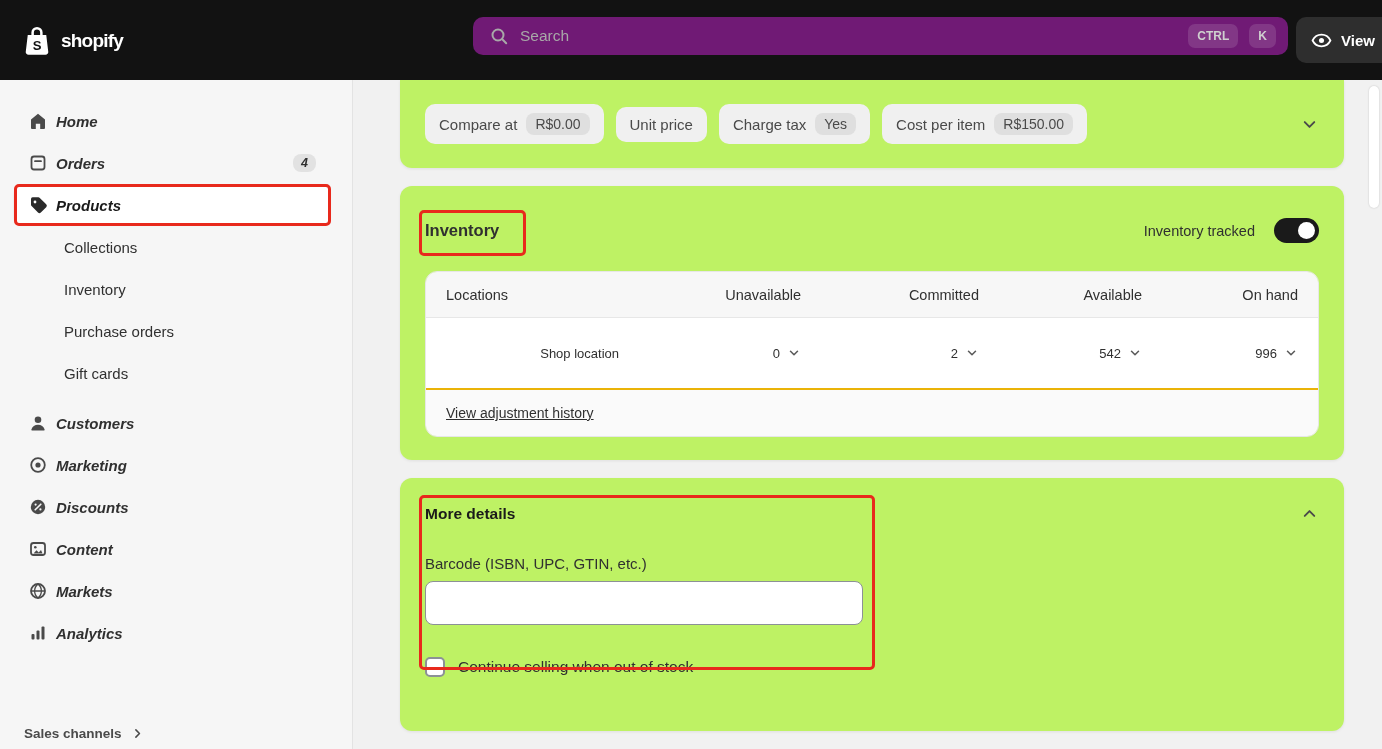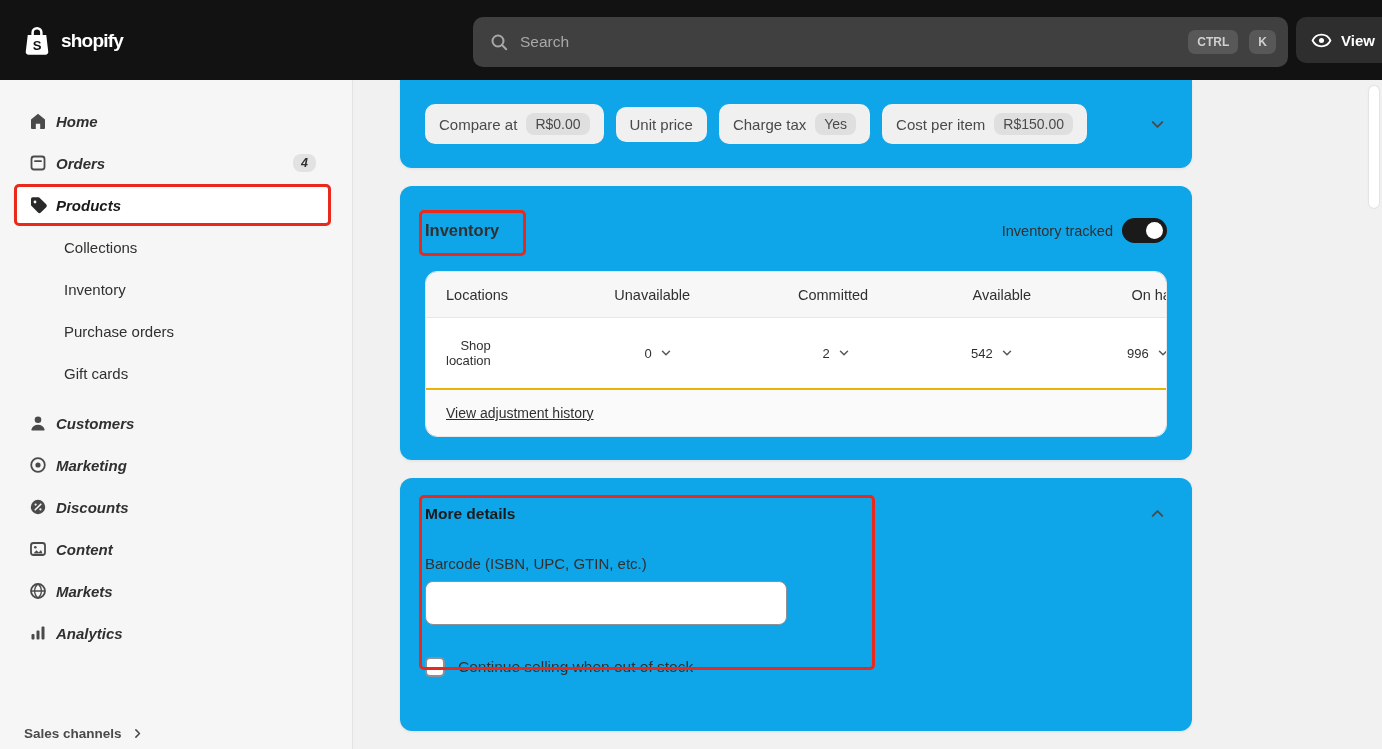--- a/index.html
+++ b/index.html
@@ -7,49 +7,49 @@
   body {
     font-family:"Liberation Sans", sans-serif;
     position:relative; overflow:hidden;
     background:#f1f1f1; color:#303030;
   }
 
   
   .topbar { position:absolute; top:0; left:0; width:1382px; height:80px; background:#121212; z-index:50; }
   .logo { position:absolute; left:22px; top:50%; transform:translateY(-50%); display:flex; align-items:center; gap:9px; cursor:pointer; }
   .logo-text { color:#fff; font-size:19px; font-weight:700; letter-spacing:-0.8px; }
-  .search { position:absolute; left:473px; top:17px; width:815px; height:50px; background:#404040; border-radius:10px; display:flex; align-items:center; padding:0 12px 0 16px; gap:11px; cursor:text; }
+  .search { position:absolute; left:473px; top:17px; width:815px; height:38px; background:#701a75; border-radius:10px; display:flex; align-items:center; padding:0 12px 0 16px; gap:11px; cursor:text; }
   .search-text { color:#a8a8a8; font-size:15.5px; flex:1; }
   .kbd { background:rgba(255,255,255,.13); color:#cfcfcf; font-size:12px; font-weight:700; padding:5px 9px; border-radius:7px;text-align:center; }
   .view-btn { position:absolute; left:1296px; top:17px; height:46px; width:140px; background:#2e2e2e; border:none; border-radius:10px; display:flex; align-items:center; gap:9px; padding:0 15px; color:#fff; font-size:15px; font-weight:700; font-family:inherit; cursor:pointer; }
 
   
   .sidebar { position:absolute; top:80px; left:0; width:353px; bottom:0; background:#f6f6f6; border-right:1px solid #e3e3e3; padding:22px 22px 0 14px; z-index:10; }
   .nav-item { display:flex; align-items:center; gap:8px; padding:0 14px; border-radius:8px; font-size:15px; font-weight:700; color:#303030; height:38px; margin-bottom:4px; cursor:pointer;font-style:italic; }
   .nav-item .icon { width:20px; height:20px; display:flex; align-items:center; justify-content:center; flex:none; }
   .nav-item.selected { background:#fff; box-shadow:0 1px 2px rgba(0,0,0,.12); color:#1a1a1a; }
   .nav-item.mt { margin-top:12px; }
   .badge { margin-left:auto; background:#e2e2e2; border-radius:8px; padding:2px 8px; font-size:12.5px; font-weight:700; color:#303030; }
   .sub-item { display:flex; align-items:center; height:38px; margin-bottom:4px; padding:0 14px 0 50px; border-radius:8px; font-size:15px; font-weight:400; color:#303030; cursor:pointer; }
   .sales-channels { position:absolute; bottom:0; left:0; right:0; height:32px; padding-left:24px; display:flex; align-items:center; gap:9px; font-size:13.5px; font-weight:700; color:#4a4a4a; cursor:pointer; }
 
   
   .main { position:absolute; top:80px; left:353px; right:0; bottom:0; background:#f1f1f1; }
-  .card { position:absolute; left:47px; width:792px; background:#0ea5e9; border-radius:12px; box-shadow:0 1px 3px rgba(26,26,26,.08); }
+  .card { position:absolute; left:47px; width:944px; background:#bef264; border-radius:12px; box-shadow:0 1px 3px rgba(26,26,26,.08); }
 
   .card-pricing { top:0; height:88px; border-radius:0 0 12px 12px; }
   .pills { display:flex; align-items:center; height:100%; padding:0 25px; gap:12px; }
   .pill { display:flex; align-items:center; gap:9px; background:#f0f0f0; border-radius:10px; padding:9px 14px; font-size:15px; color:#4a4a4a; cursor:pointer; }
   .pill-badge { background:#dfdfdf; border-radius:8px; padding:3px 9px; font-size:14px; color:#4a4a4a; }
   .chev { margin-left:auto; display:flex; align-items:center; cursor:pointer; }
 
   .card-inventory { top:106px; height:274px; padding:32px 25px 0; }
   .inv-head { display:flex; align-items:center; justify-content:space-between; margin-bottom:28px; }
   .inv-title { font-size:16.5px; font-weight:700; color:#303030; }
-  .tracked { display:flex; align-items:center; gap:9px; font-size:14.5px; color:#303030; }
+  .tracked { display:flex; align-items:center; gap:19px; font-size:14.5px; color:#303030; }
   .toggle { width:45px; height:25px; border-radius:13px; background:#1a1a1a; position:relative; cursor:pointer; flex:none; }
   .toggle .knob { position:absolute; right:4px; top:4px; width:17px; height:17px; border-radius:50%; background:#fff; }
   .inv-table { border:1px solid #e7e7e7; border-radius:12px; overflow:hidden; }
   .t-row { display:grid; grid-template-columns:1fr 182px 178px 163px 156px; align-items:center; padding:0 20px; }
   .t-head { background:#f7f7f7; height:46px; font-size:14.5px; font-weight:500; color:#303030; border-bottom:1px solid #e7e7e7; }
   .t-data { background:#fff; height:72px; font-size:13px; border-bottom:2px solid #eab308;text-align:right; }
   .num { text-align:right; }
   .cell-val { display:flex; justify-content:flex-end; align-items:center; gap:7px; cursor:pointer; }
   .t-foot { background:#fafafa; height:46px; display:flex; align-items:center; padding:0 20px; }
   .history-link { font-size:14px; color:#303030; text-decoration:underline; cursor:pointer; }

